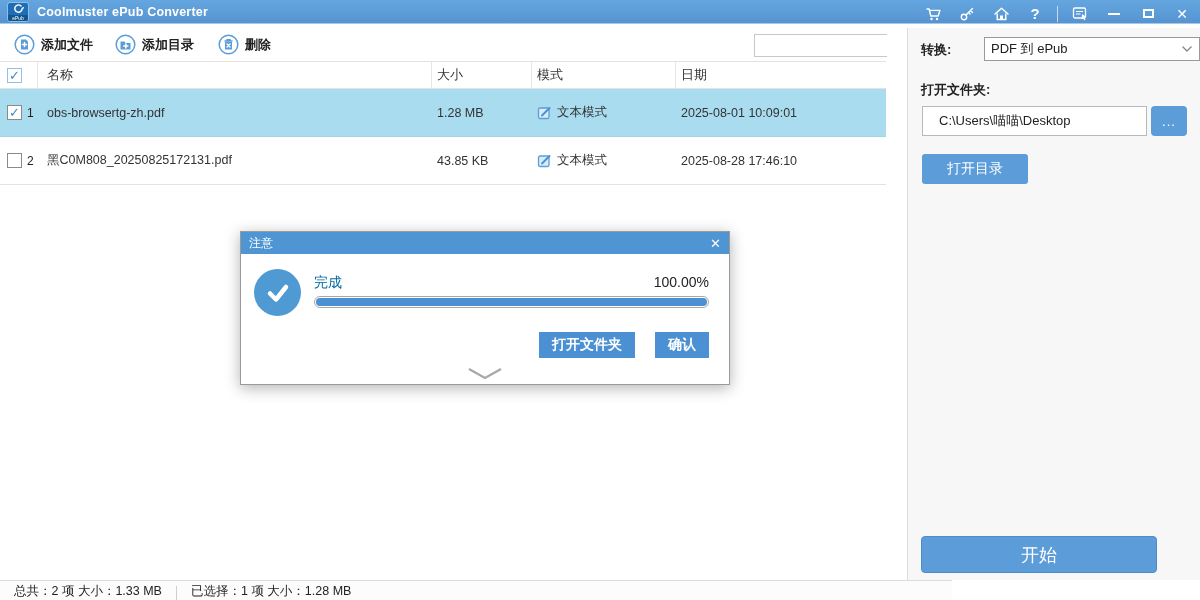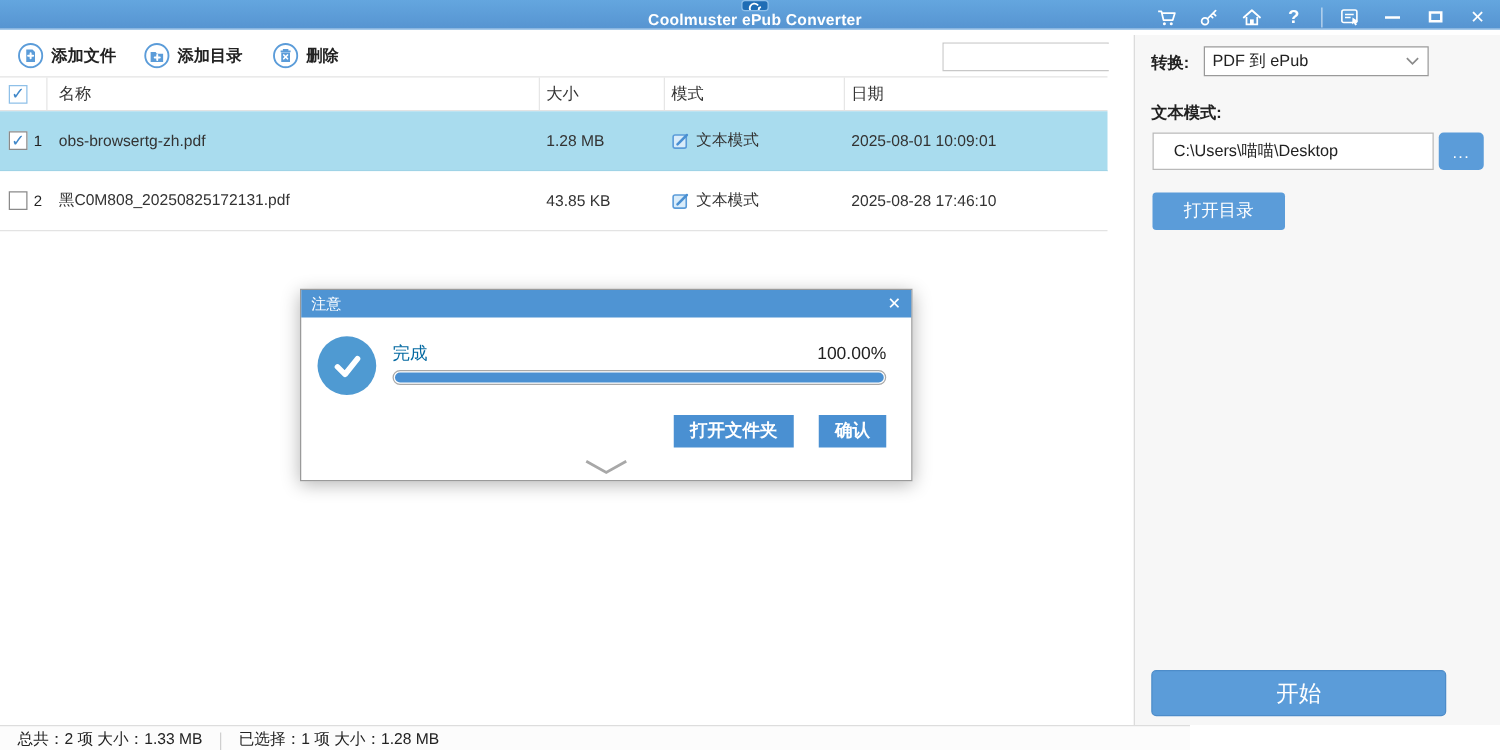--- a/index.html
+++ b/index.html
@@ -2,21 +2,21 @@
 <html><head>
 <meta charset="utf-8">
 <style>
   * { margin:0; padding:0; box-sizing:border-box; }
   html,body { width:1200px; height:600px; overflow:hidden; }
   body { font-family:"Liberation Sans","DejaVu Sans",sans-serif; background:#ffffff; position:relative; font-size:13px; color:#333; }
 
   
   .titlebar { position:absolute; left:0; top:0; width:1200px; height:24px;
     background:linear-gradient(#64a6df,#5694d1); border-bottom:1px solid #a6c9e9;
-    display:flex; align-items:center;flex-direction:column; }
+    display:flex; align-items:center; }
   .appicon { width:22px; height:20px; margin-left:7px; border-radius:3px; background:#1f6db5;
     display:flex; flex-direction:column; align-items:center; overflow:hidden; border:1px solid #8fc0ea; }
   .appicon .swirl { width:100%; flex:1; display:flex; align-items:center; justify-content:center; }
   .appicon .mini { font-size:5px; color:#fff; line-height:6px; background:#13568f; width:100%; text-align:center; }
   .apptitle { color:#fff; font-weight:bold; font-size:12.5px; margin-left:8px; letter-spacing:.2px; }
   .tb-icons { position:absolute; right:6px; top:0; height:27px; display:flex; align-items:center; gap:10px; }
   .tb-btn { width:24px; height:22px; display:flex; align-items:center; justify-content:center; cursor:default; }
   .tb-sep { width:1px; height:16px; background:rgba(255,255,255,.65); }
   .tb-help { color:#fff; font-size:15px; font-weight:bold; }
   .tb-min { width:12px; height:2px; background:#fff; }
@@ -43,21 +43,21 @@
   .c-mode  { width:144px; padding-left:5px; flex:none; display:flex; align-items:center; gap:5px; }
   .c-date  { width:208px; padding-left:5px; flex:none; }
   .cb { width:15px; height:15px; border:1px solid #8a8a8a; background:#fff; display:inline-flex; align-items:center; justify-content:center; font-size:13px; color:transparent; flex:none; }
   .cb.checked { color:#3f87c9; font-weight:bold; }
   .cb.head { border-color:#8fc0e8; }
   .rownum { font-size:12px; color:#222; }
 
   
   .rpanel { position:absolute; left:907px; top:28px; width:293px; height:552px; background:#f7f7f7; border-left:1px solid #dcdcdc; }
   .rp-label { font-weight:bold; font-size:13px; color:#222; }
-  .selectbox { position:absolute; left:55px; top:9px; width:180px; height:24px; background:#fff; border:1px solid #9a9a9a; display:flex; align-items:center; justify-content:space-between; padding:0 6px 0 6px; font-size:13px; color:#222; }
+  .selectbox { position:absolute; left:76px; top:9px; width:216px; height:24px; background:#fff; border:1px solid #9a9a9a; display:flex; align-items:center; justify-content:space-between; padding:0 6px 0 6px; font-size:13px; color:#222; }
   .out-label { position:absolute; left:13px; top:53px; font-weight:bold; font-size:13px; color:#222; }
   .outwrap { position:absolute; left:14px; top:78px; width:265px; height:30px; }
   .out-input { position:absolute; left:0; top:0; width:225px; height:30px; border:1px solid #b9b9b9; background:#fff; font-size:13px; color:#222; padding:0 16px; font-family:inherit; outline:none; }
   .dots-btn { position:absolute; right:0; top:0; width:36px; height:30px; background:#5b9cd9; color:#fff; border:none; border-radius:4px; font-size:13px; letter-spacing:1px; }
   .opendir-btn { position:absolute; left:14px; top:126px; width:106px; height:30px; background:#5b9cd9; color:#fff; border:none; border-radius:3px; font-size:14px; font-family:inherit; }
   .start-btn { position:absolute; left:13px; top:508px; width:236px; height:37px; background:#5b9cd9; color:#fff; border:1px solid #4d8cc9; border-radius:4px; font-size:18px; font-family:Liberation Sans, sans-serif; }
 
   
   .statusbar { position:absolute; left:0; top:580px; width:952px; height:20px; background:#fcfcfc; border-top:1px solid #dddddd; display:flex; align-items:flex-end; font-size:12.5px; color:#222; }
   .statusbar .st { padding:5px 14px 0 14px; white-space:nowrap; }
@@ -231,21 +231,21 @@
   <span class="rp-label" style="position:absolute; left:13px; top:13px;">转换:</span>
   <div class="selectbox">
     <span>PDF 到 ePub</span>
     <span class="icon">
       <svg width="12" height="8" viewBox="0 0 12 8">
           <path d="M1.5 1.5L6 6l4.5-4.5" stroke="#8a8a8a" stroke-width="1.4" fill="none"></path>
         </svg>
     </span>
   </div>
 
-  <span class="out-label">文本模式:</span>
+  <span class="out-label">打开文件夹:</span>
 
   <div class="outwrap">
     <input class="out-input" value="C:\Users\喵喵\Desktop" style="">
     <button class="dots-btn">...</button>
   </div>
 
   <button class="opendir-btn">打开目录</button>
 
   <button class="start-btn">开始</button>
 </div>

